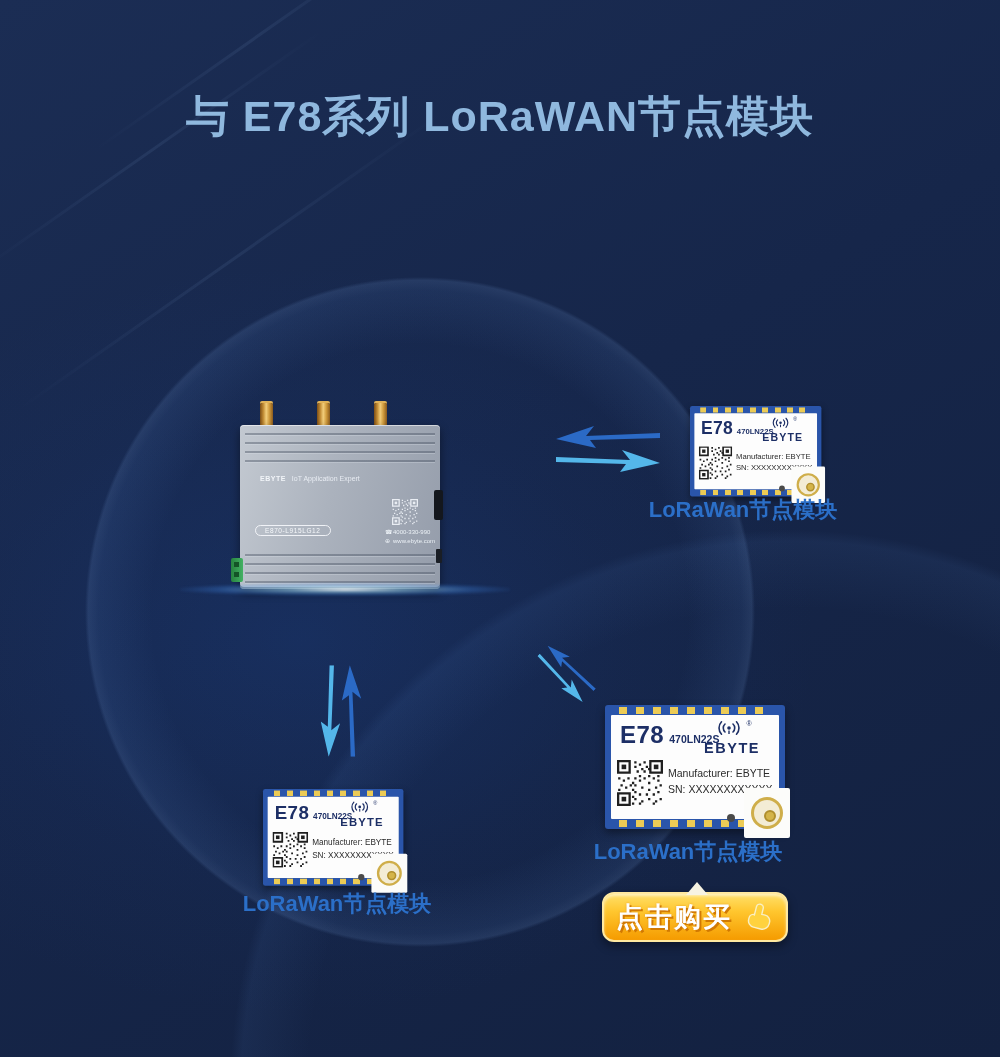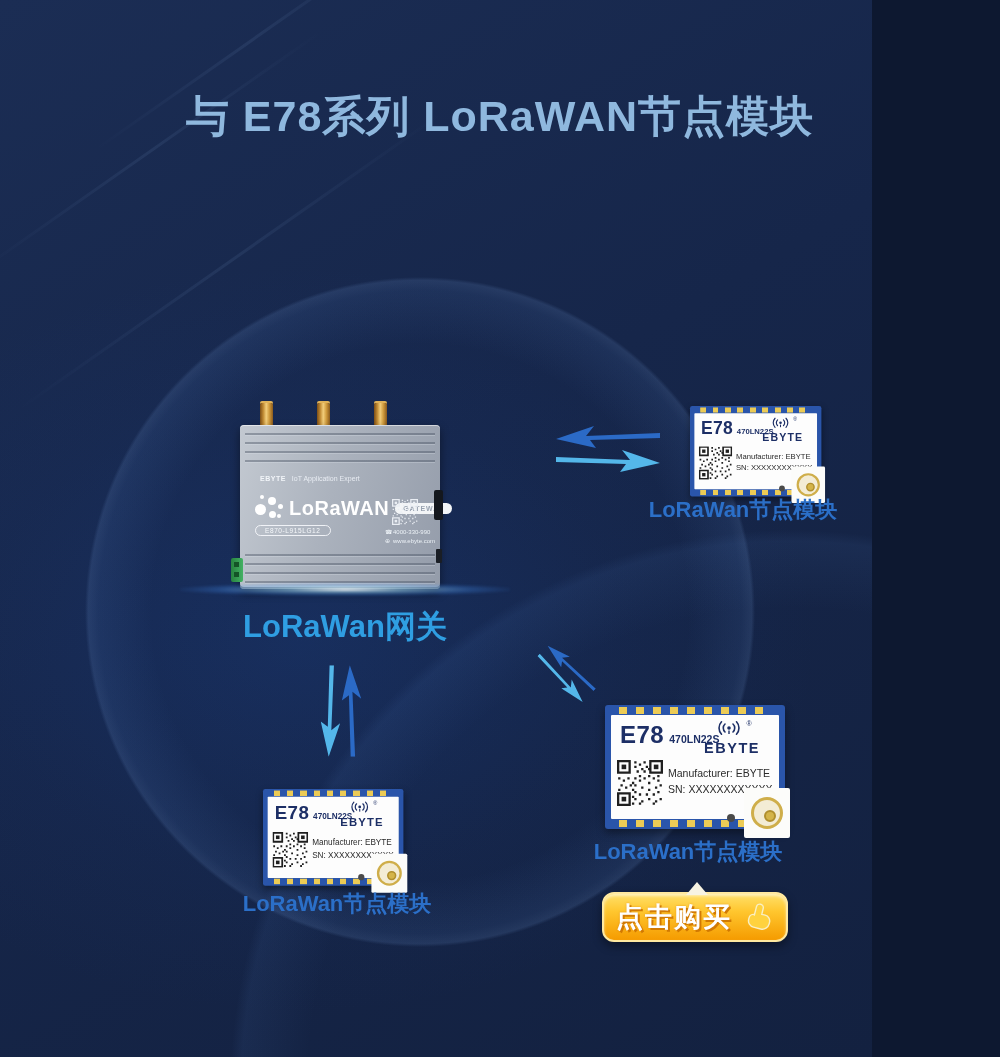--- a/index.html
+++ b/index.html
@@ -1,17 +1,17 @@
 <!DOCTYPE html>
 <html><head>
 <meta charset="utf-8">
 <style>
   html,body{margin:0;padding:0;background:#0d1830;}
   .poster{
-    position:relative;width:872px;height:1057px;overflow:hidden;
+    position:relative;width:1000px;height:1057px;overflow:hidden;
     font-family:"Liberation Sans",sans-serif;
     background:
       radial-gradient(circle 335px at 420px 612px, rgba(28,48,88,0) 80%, rgba(95,145,220,0.10) 96%, rgba(130,175,240,0.14) 99%, rgba(0,0,0,0) 100%),
       radial-gradient(circle 560px at 790px 1090px, rgba(25,45,85,0) 86%, rgba(95,145,220,0.08) 98%, rgba(0,0,0,0) 100%),
       radial-gradient(ellipse 720px 520px at 300px 640px, rgba(35,95,205,0.16) 0%, rgba(30,70,150,0.07) 45%, rgba(0,0,0,0) 72%),
       linear-gradient(150deg,#1b2d54 0%,#16264a 45%,#132140 100%);
   }
   .streak{position:absolute;height:3px;border-radius:2px;transform:rotate(-35deg);
     background:linear-gradient(90deg,rgba(150,190,240,0) 0%,rgba(150,190,240,0.09) 50%,rgba(150,190,240,0) 100%);}
   .s1{left:-60px;top:150px;width:420px}
@@ -153,50 +153,37 @@
   <div class="title1">与 E78系列 LoRaWAN节点模块</div>
 
   <div class="gateway">
     <div class="antenna an1"></div>
     <div class="antenna an2"></div>
     <div class="antenna an3"></div>
     <div class="g-body">
       <div class="g-grooves-top"></div>
       <div class="g-grooves-bottom"></div>
       <div class="g-brand"><span>EBYTE</span><span class="tag">IoT Application Expert</span></div>
-      <div class="g-center">
-        <span class="dots">
-            <i class="d1"></i>
-            <i class="d2"></i>
-            <i class="d3"></i>
-            <i class="d4"></i>
-            <i class="d5"></i>
-            <i class="d6"></i>
-          </span>
-        <span class="g-name">LoRaWAN</span>
-        <span class="g-badge">GATEWAY</span>
-      </div>
       <div class="g-model">E870-L915LG12</div>
       <svg class="g-qr" viewBox="0 0 40 40">
           <use href="#qr-sym"></use>
         </svg>
       <div class="g-contact">
         <div><span class="ic">☎</span><span>4000-330-990</span></div>
         <div><span class="ic">⊕</span><span>www.ebyte.com</span></div>
       </div>
       <div class="g-terminal">
           <i class="h1"></i>
           <i class="h2"></i>
         </div>
       <div class="g-clip"></div>
       <div class="g-clip2"></div>
     </div>
   </div>
   <div class="flare-core"></div>
-  <div class="label-gateway">LoRaWan网关</div>
 
   <div class="module m-topright">
     <div class="pads top"></div>
     <div class="pads bottom"></div>
     <div class="m-face">
       <div class="m-model-row">
         <span class="m-model">E78</span>
         <span class="m-submodel">470LN22S</span>
       </div>
       <div class="m-brandblock">

